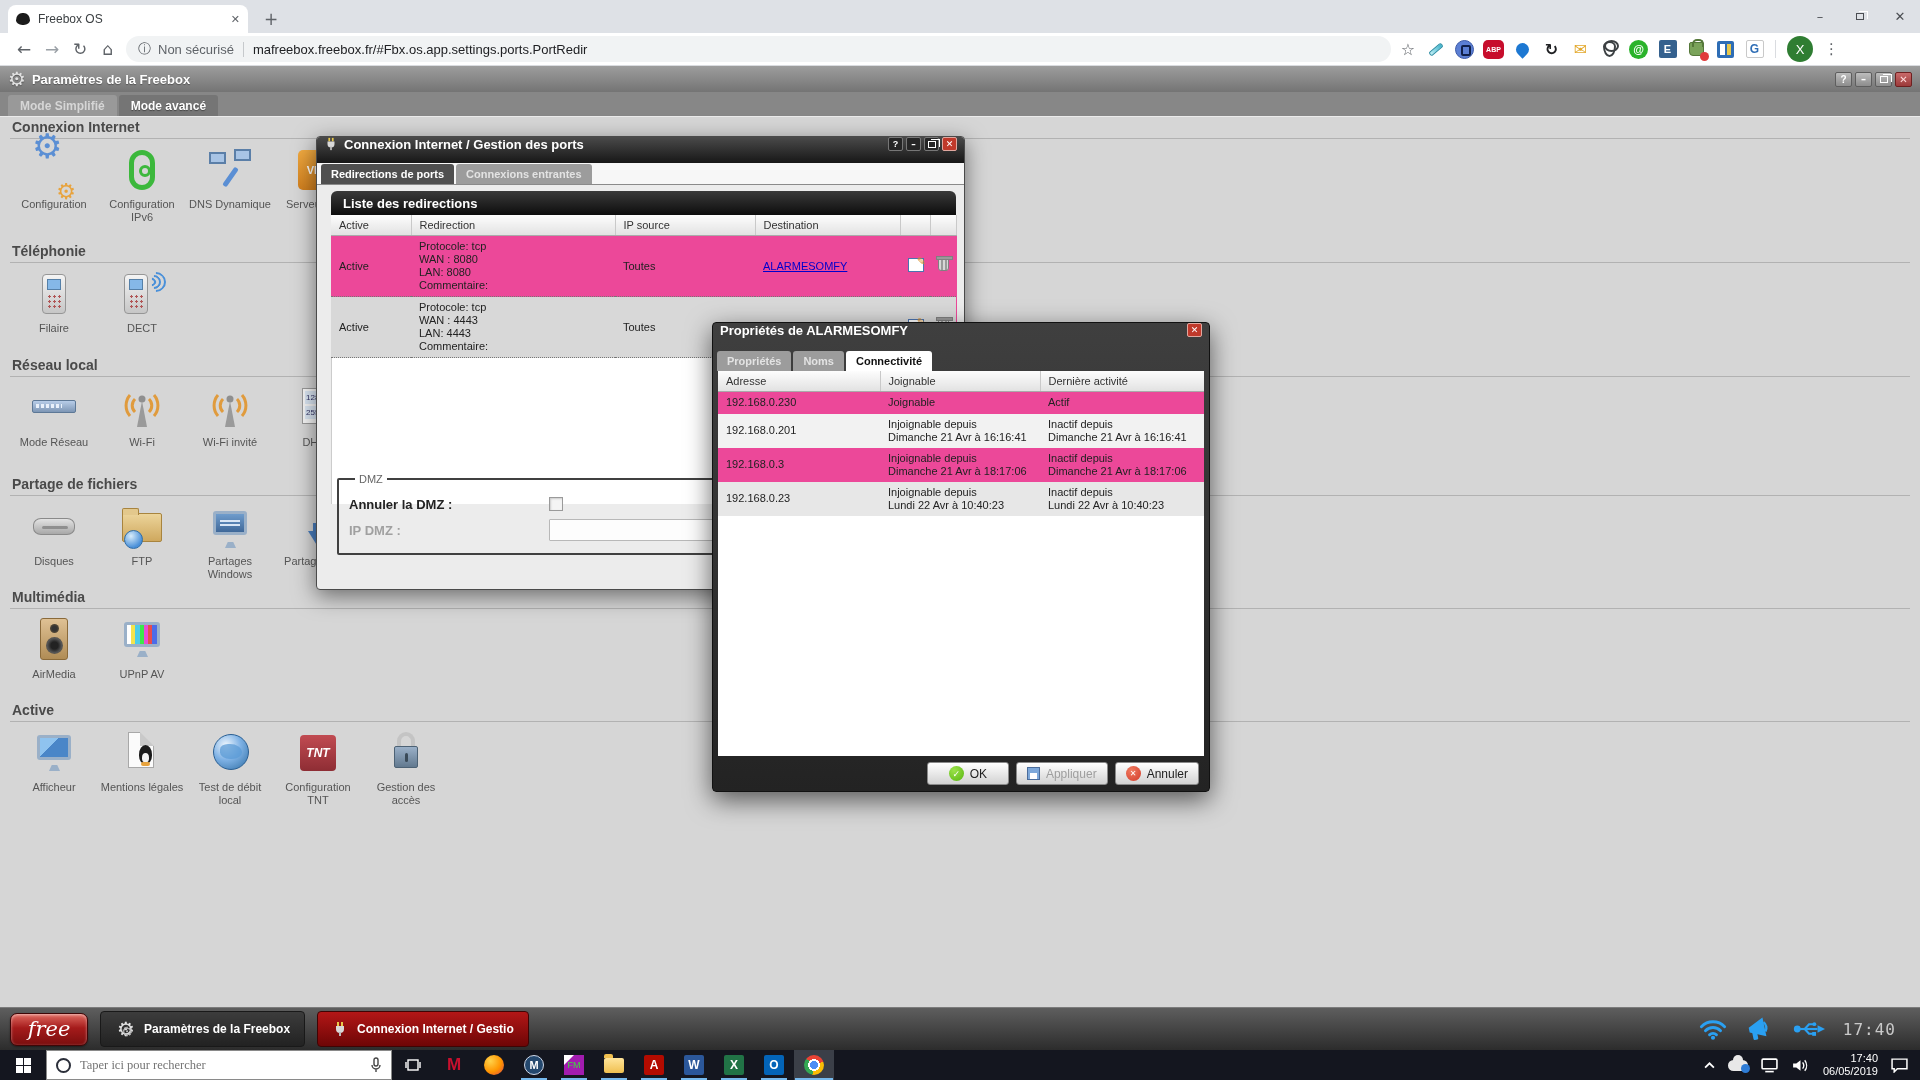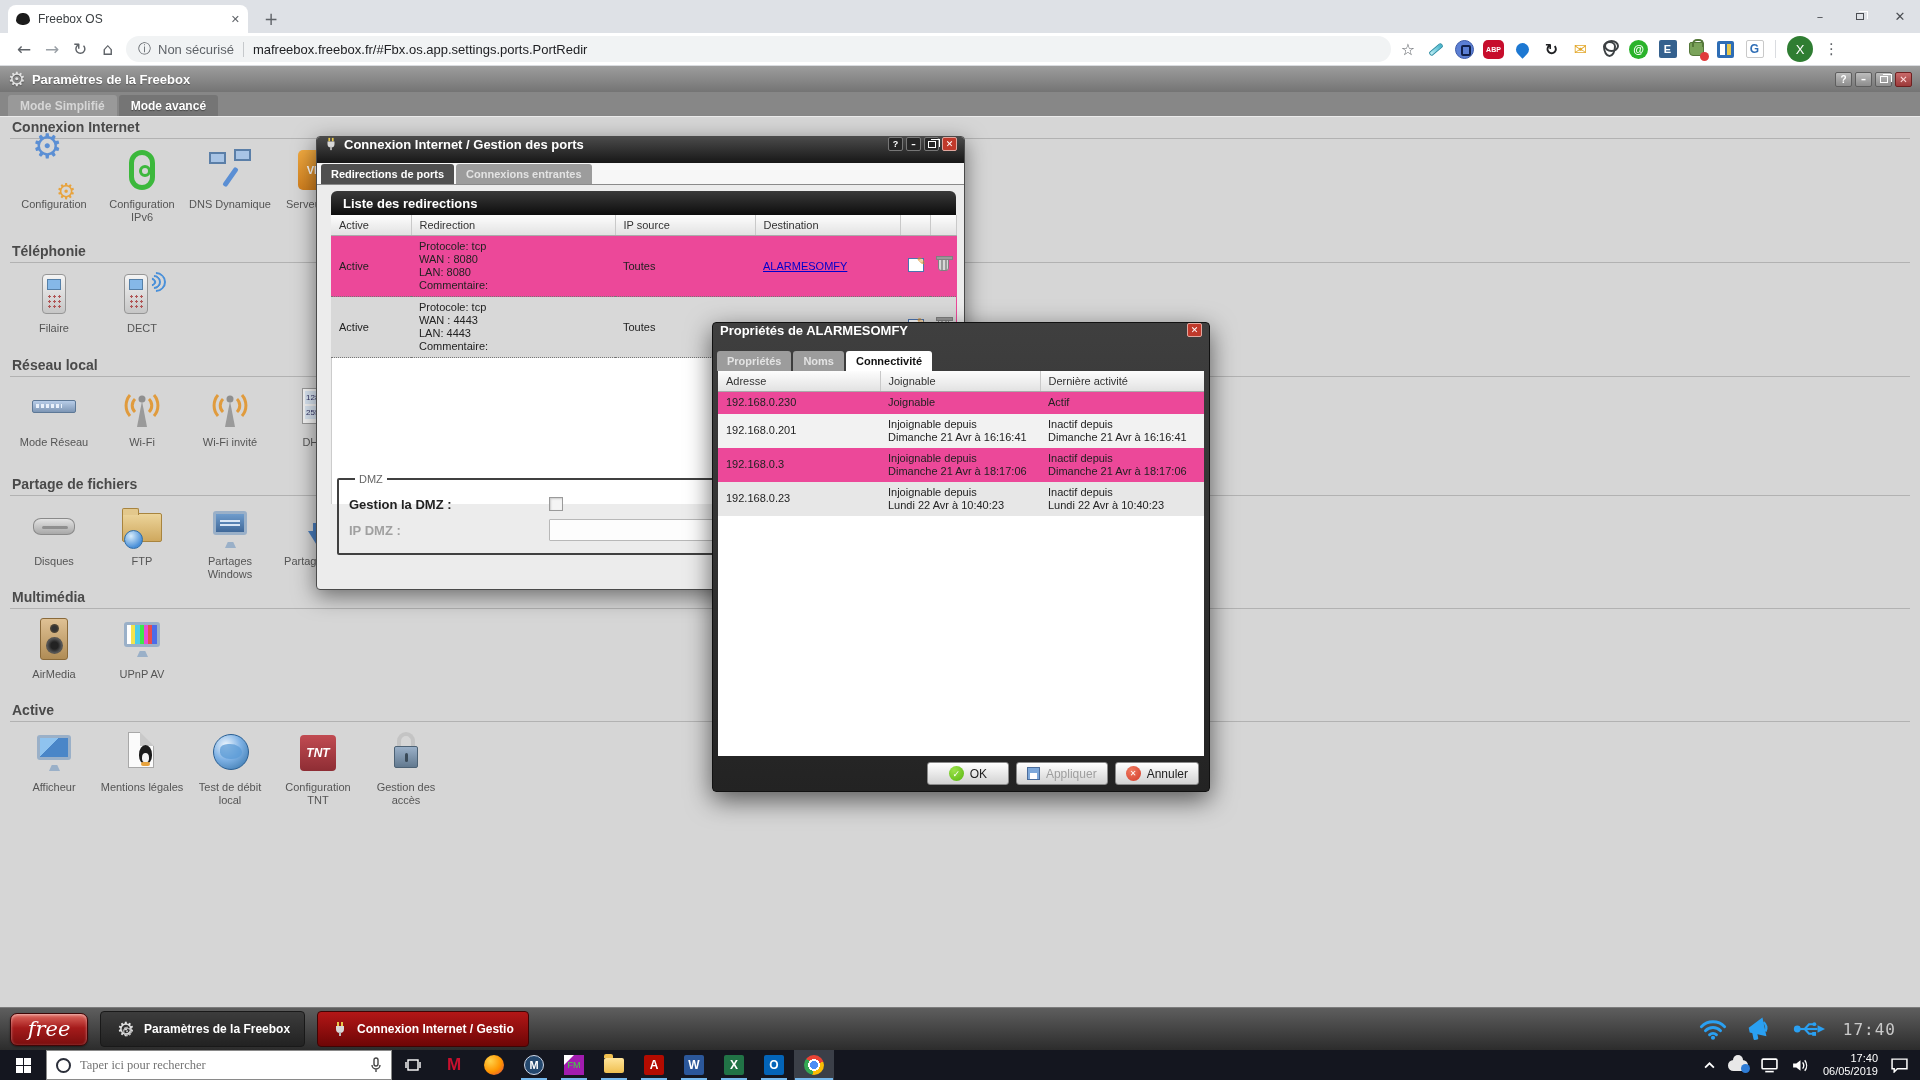--- a/index.html
+++ b/index.html
@@ -542,21 +542,21 @@
           <td><span class="ic-edit"></span></td>
           <td><span class="ic-trash"></span></td>
         </tr>
       </tbody>
         </table>
       <div style="background:#fff;height:146px;border-left:1px solid #ccc;border-right:1px solid #ccc"></div>
     </div>
     <fieldset class="dmzset" style="left:20px;top:336px;width:612px">
       <legend>DMZ</legend>
       <div class="dmzrow">
-        <span class="dmzlab">Gestion la DMZ :</span>
+        <span class="dmzlab">Annuler la DMZ :</span>
         <span class="chk"></span>
       </div>
       <div class="dmzrow">
         <span class="dmzlab dis">IP DMZ :</span>
         <input class="dmzinput" value="" style="">
       </div>
     </fieldset>
   </div>
 
   <div class="a qw" style="left:712px;top:256px;width:498px;height:470px">

